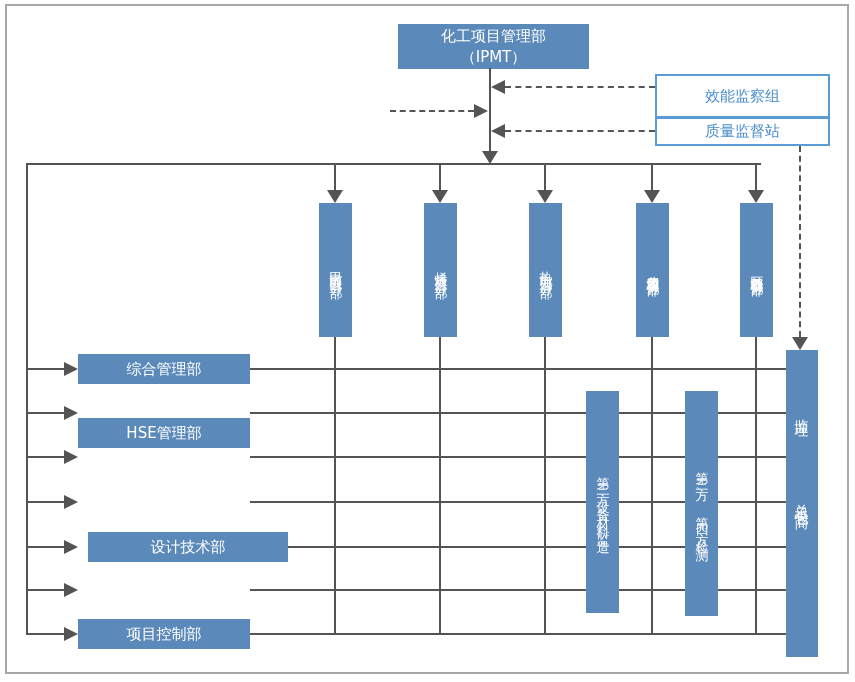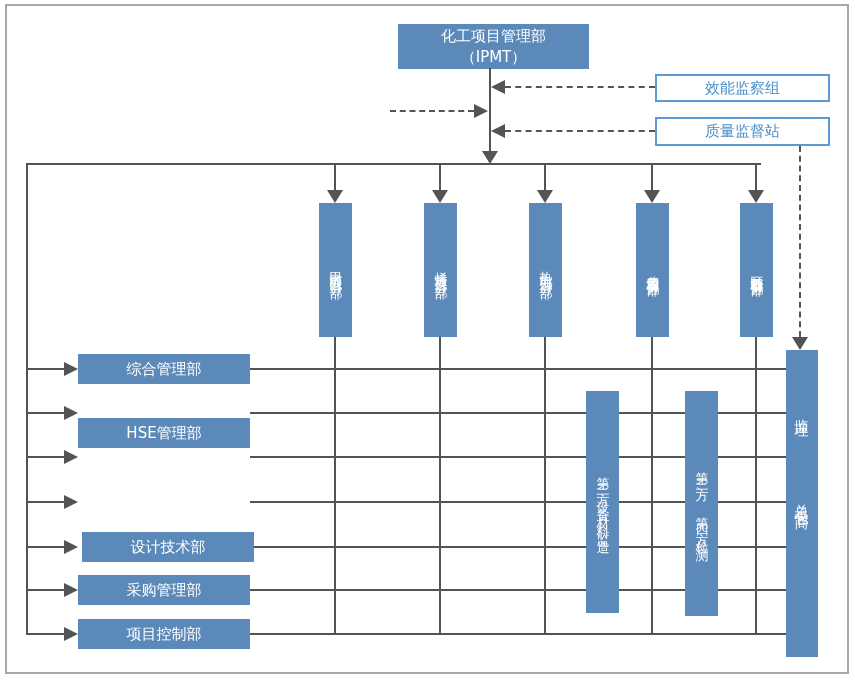--- a/index.html
+++ b/index.html
@@ -49,21 +49,21 @@
   <div class="frame"></div>
 
   <div class="fill-box ipmt" style="left:398px;top:24px;width:191px;height:45px">
     <div>化工项目管理部</div>
     <div>（IPMT）</div>
   </div>
 
   <div class="vl" style="left:489px;top:68px;height:84px"></div>
   <div class="arr down" style="left:482px;top:151px"></div>
 
-  <div class="outline-box" style="left:655px;top:74px;width:175px;height:28px">
+  <div class="outline-box" style="left:655px;top:74px;width:175px;height:44px">
     <span>效能监察组</span>
   </div>
   <div class="outline-box" style="left:655px;top:117px;width:175px;height:29px">
     <span>质量监督站</span>
   </div>
 
   <div class="hd" style="left:505px;top:86px;width:150px"></div>
   <div class="arr left" style="left:491px;top:80px"></div>
 
   <div class="hd" style="left:390px;top:110px;width:84px"></div>
@@ -138,25 +138,22 @@
   <div class="vbox" style="left:740px;top:203px;width:33px;height:134px">
     <span class="vtext tight">区外工程项目分部</span>
   </div>
 
   <div class="fill-box rowbox" style="left:78px;top:354px;width:172px;height:30px">
     <span>综合管理部</span>
   </div>
   <div class="fill-box rowbox" style="left:78px;top:418px;width:172px;height:30px">
     <span>HSE管理部</span>
   </div>
-  <div class="fill-box rowbox" style="left:82px;top:532px;width:172px;height:30px">
+  <div class="fill-box rowbox" style="left:88px;top:532px;width:200px;height:30px">
     <span>设计技术部</span>
-  </div>
-  <div class="fill-box rowbox" style="left:78px;top:575px;width:172px;height:30px">
-    <span>采购管理部</span>
   </div>
   <div class="fill-box rowbox" style="left:78px;top:619px;width:172px;height:30px">
     <span>项目控制部</span>
   </div>
 
   <div class="vbox" style="left:586px;top:391px;width:33px;height:222px">
     <span class="vtext wide">第三方设备材料监造</span>
   </div>
   <div class="vbox" style="left:685px;top:391px;width:33px;height:225px">
     <span class="vtext wide">第三方、第四方检测</span>

